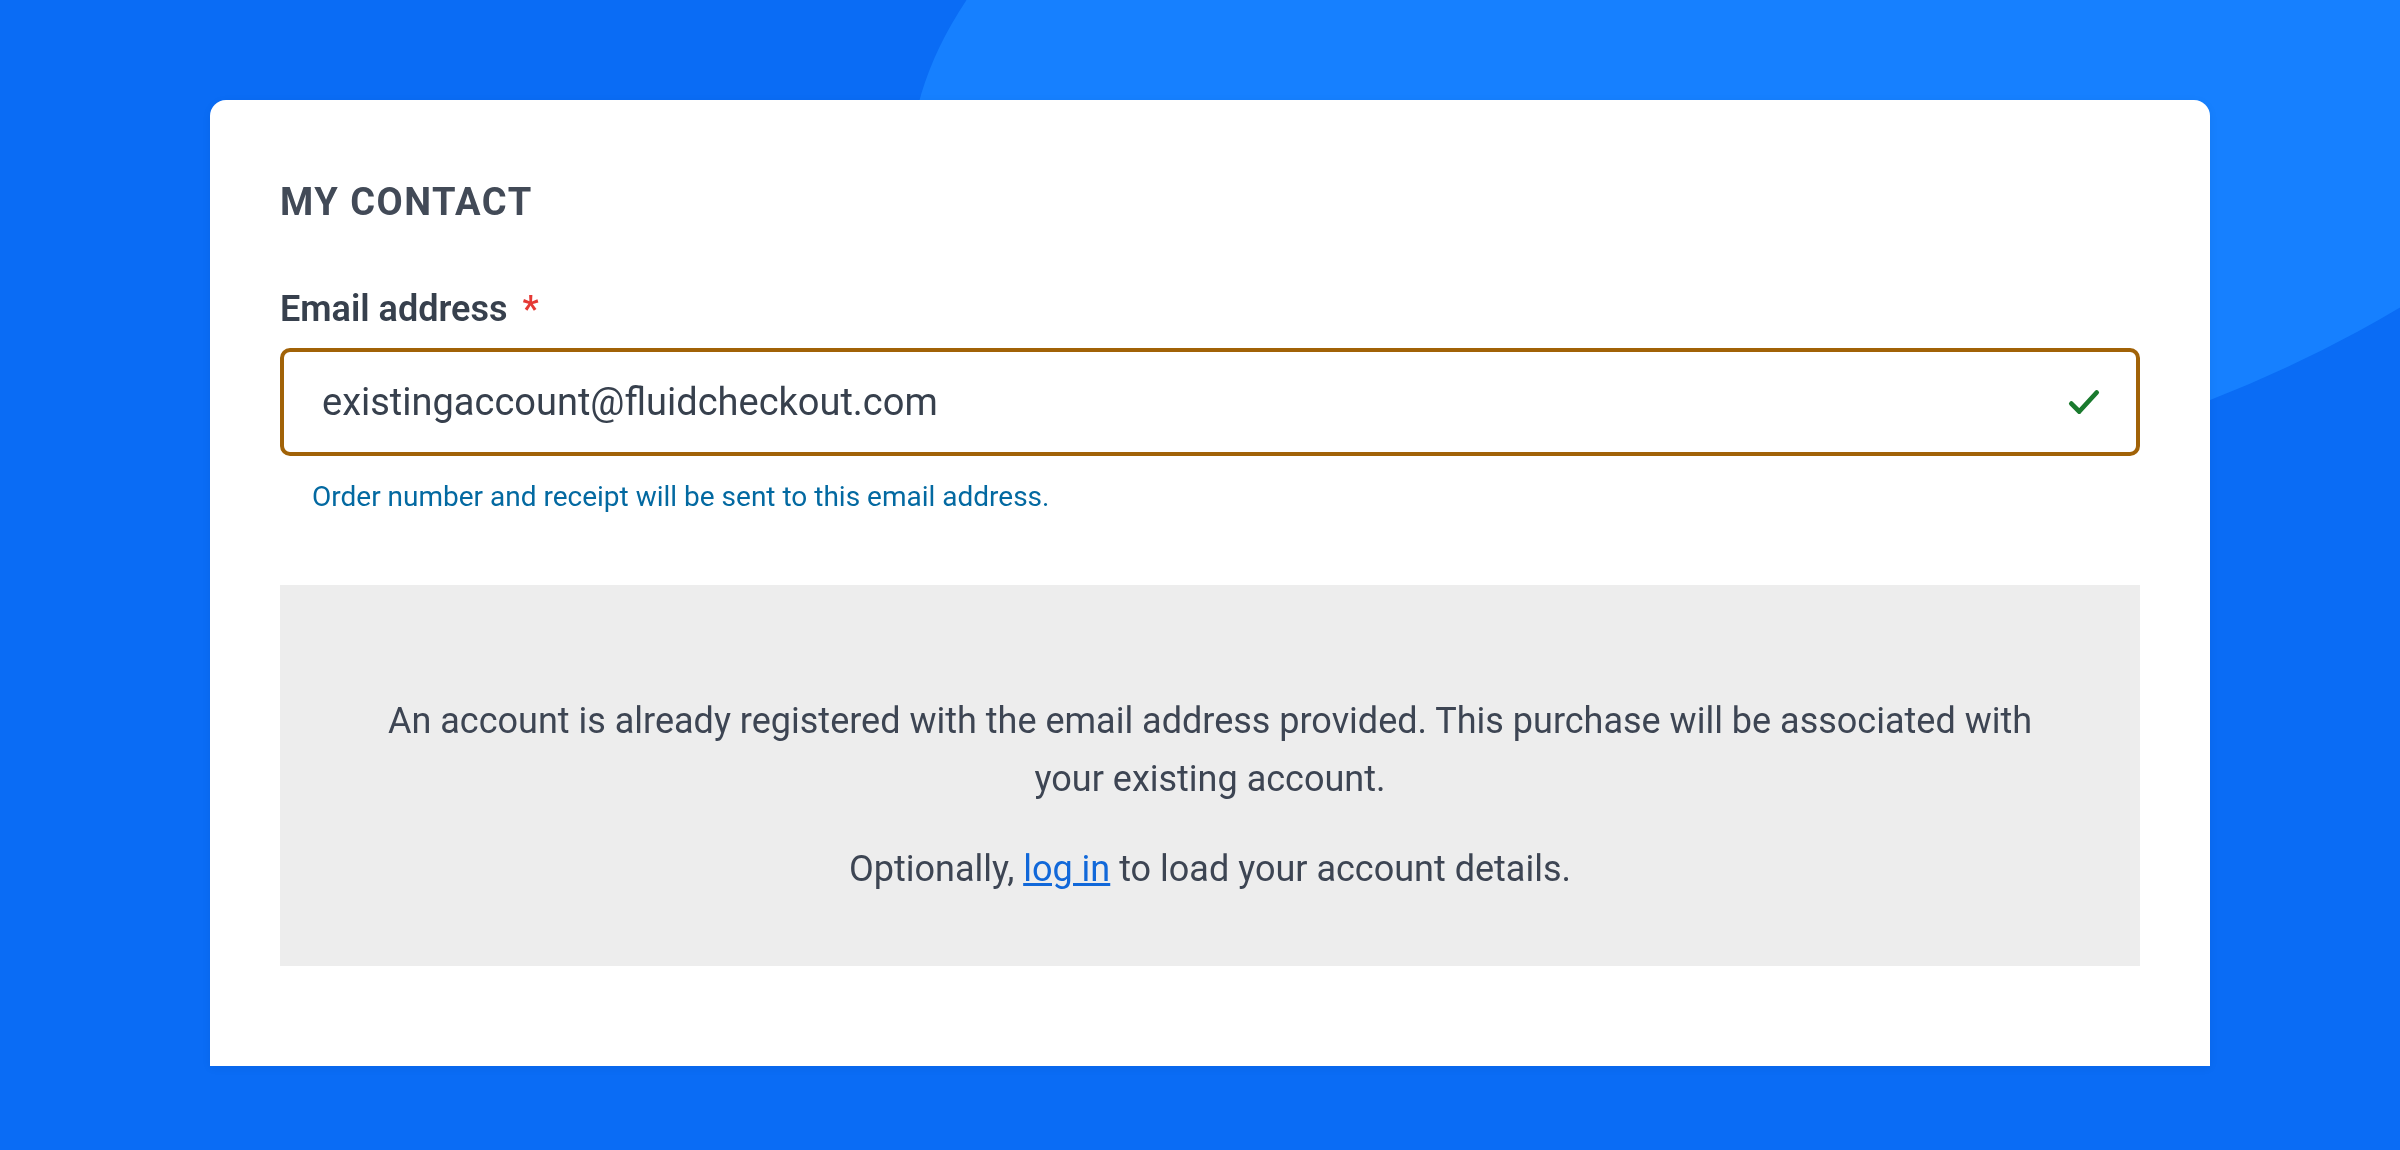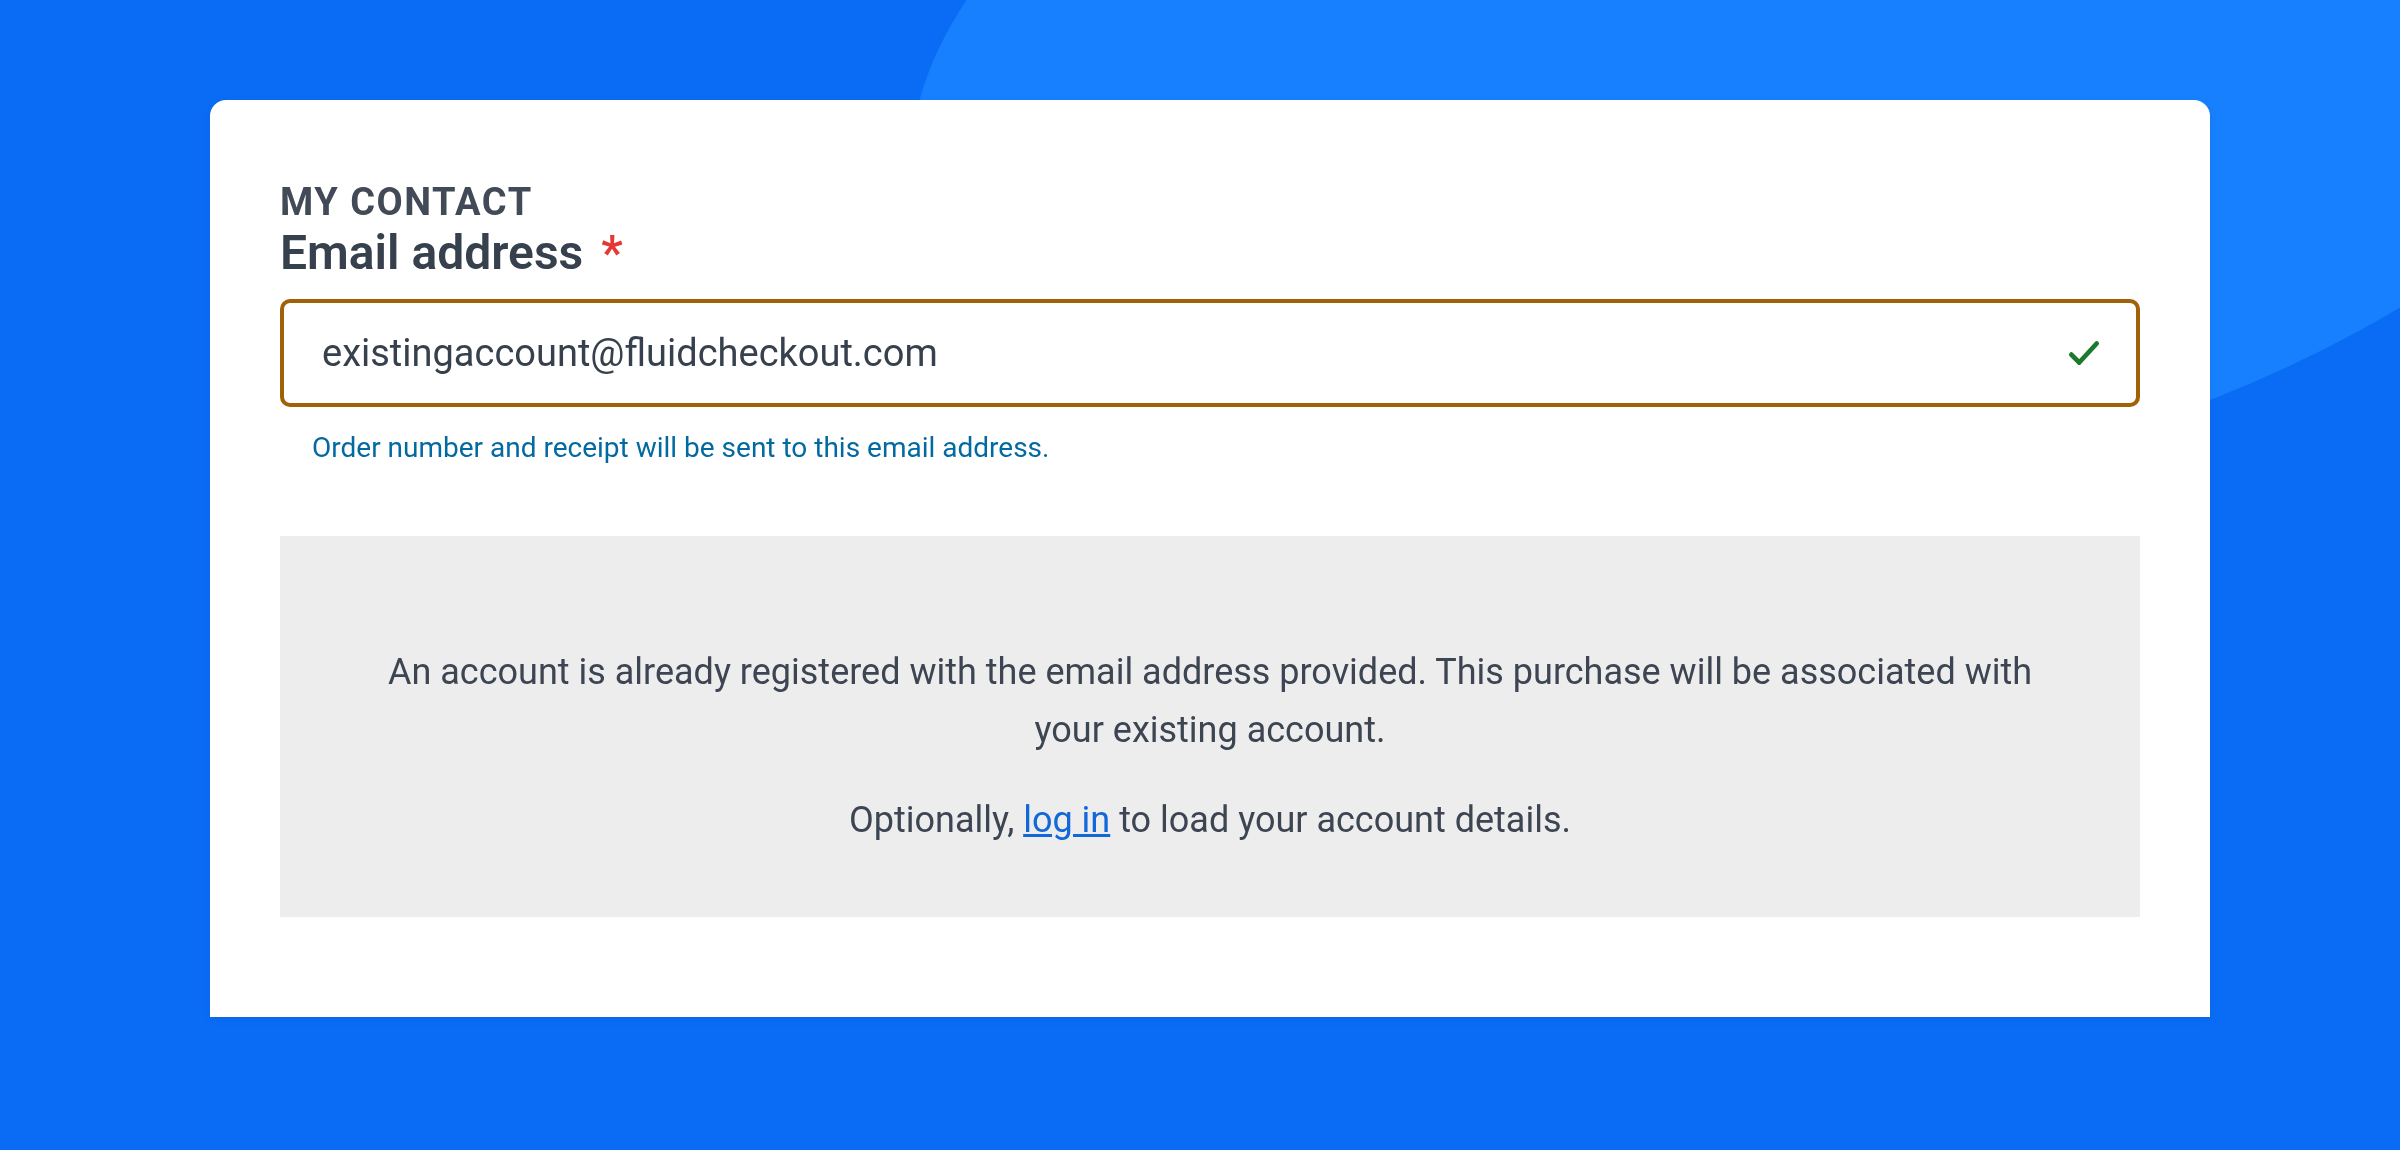--- a/index.html
+++ b/index.html
@@ -43,23 +43,24 @@
       background: #ffffff;
       border-radius: 16px 16px 0 0;
       padding: 80px 70px 100px 70px;
       box-shadow: 0 2px 10px rgba(0,0,0,0.06);
     }
     .section-title {
       font-size: 38px;
       font-weight: 700;
       letter-spacing: 1.5px;
       color: #424a57;
+      margin-bottom: 64px;
     }
     .field-label {
-      font-size: 48px;
+      font-size: 36px;
       font-weight: 600;
       color: #37404d;
       margin-bottom: 18px;
       display: block;
     }
     .required-asterisk {
       color: #e53935;
       margin-left: 6px;
     }
     .input-wrapper {

